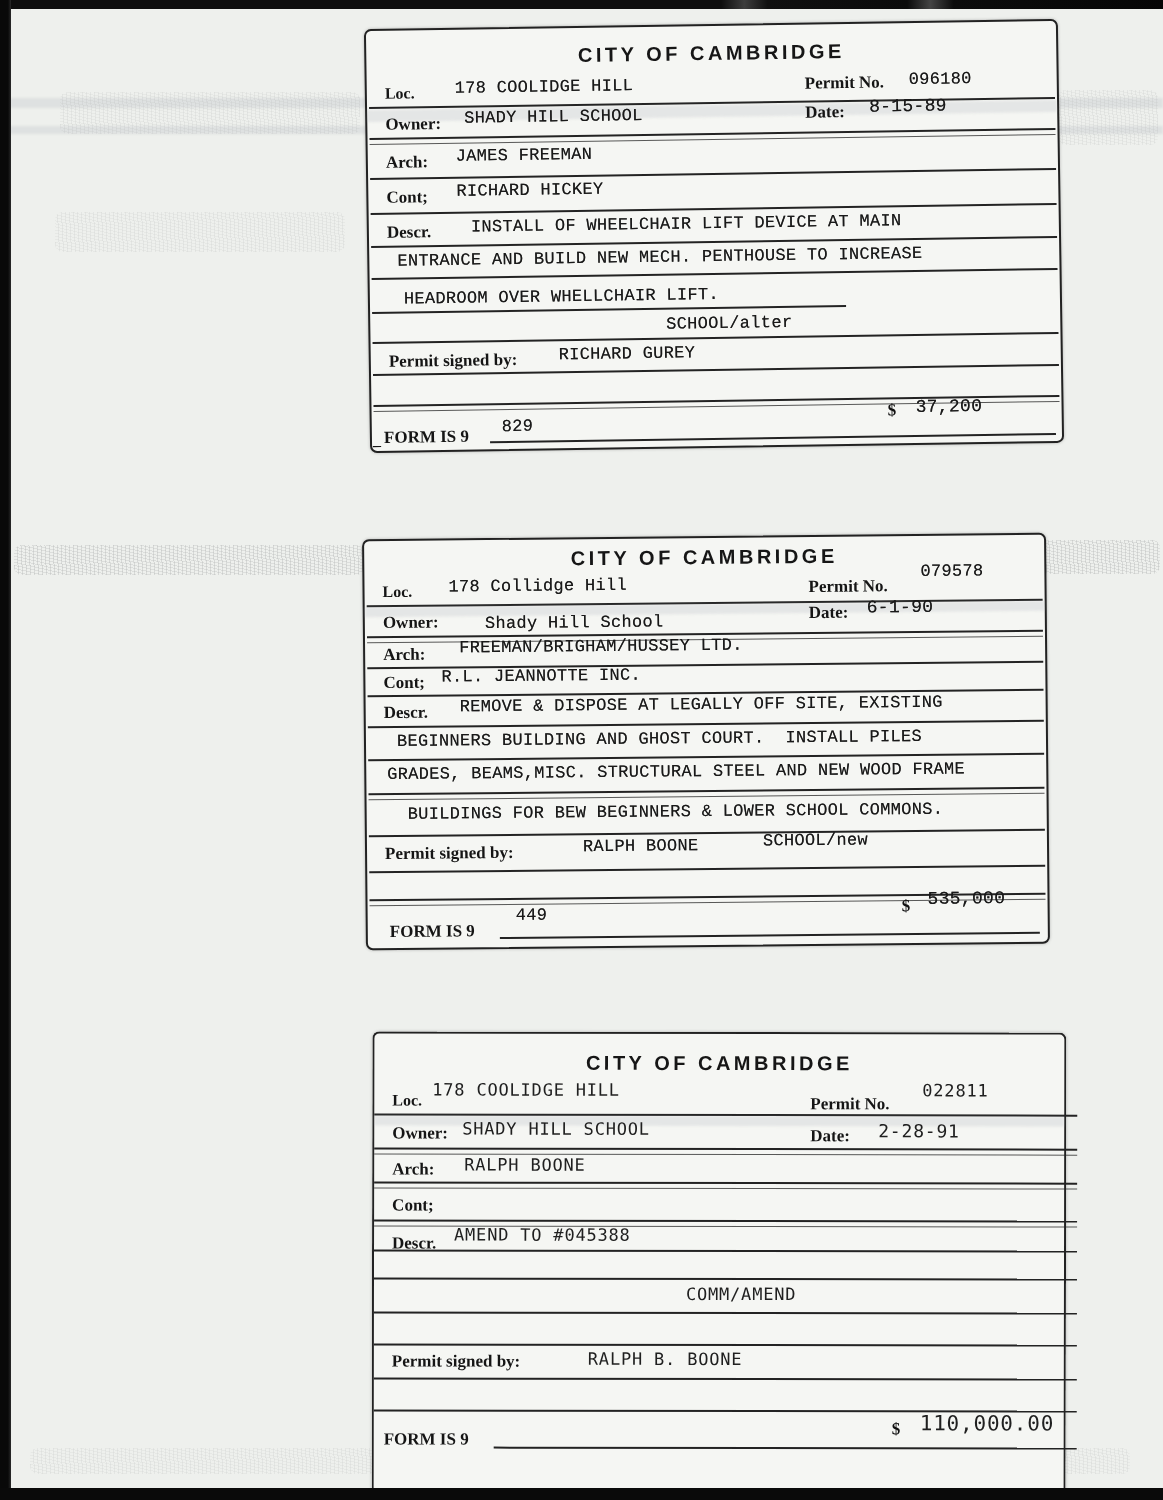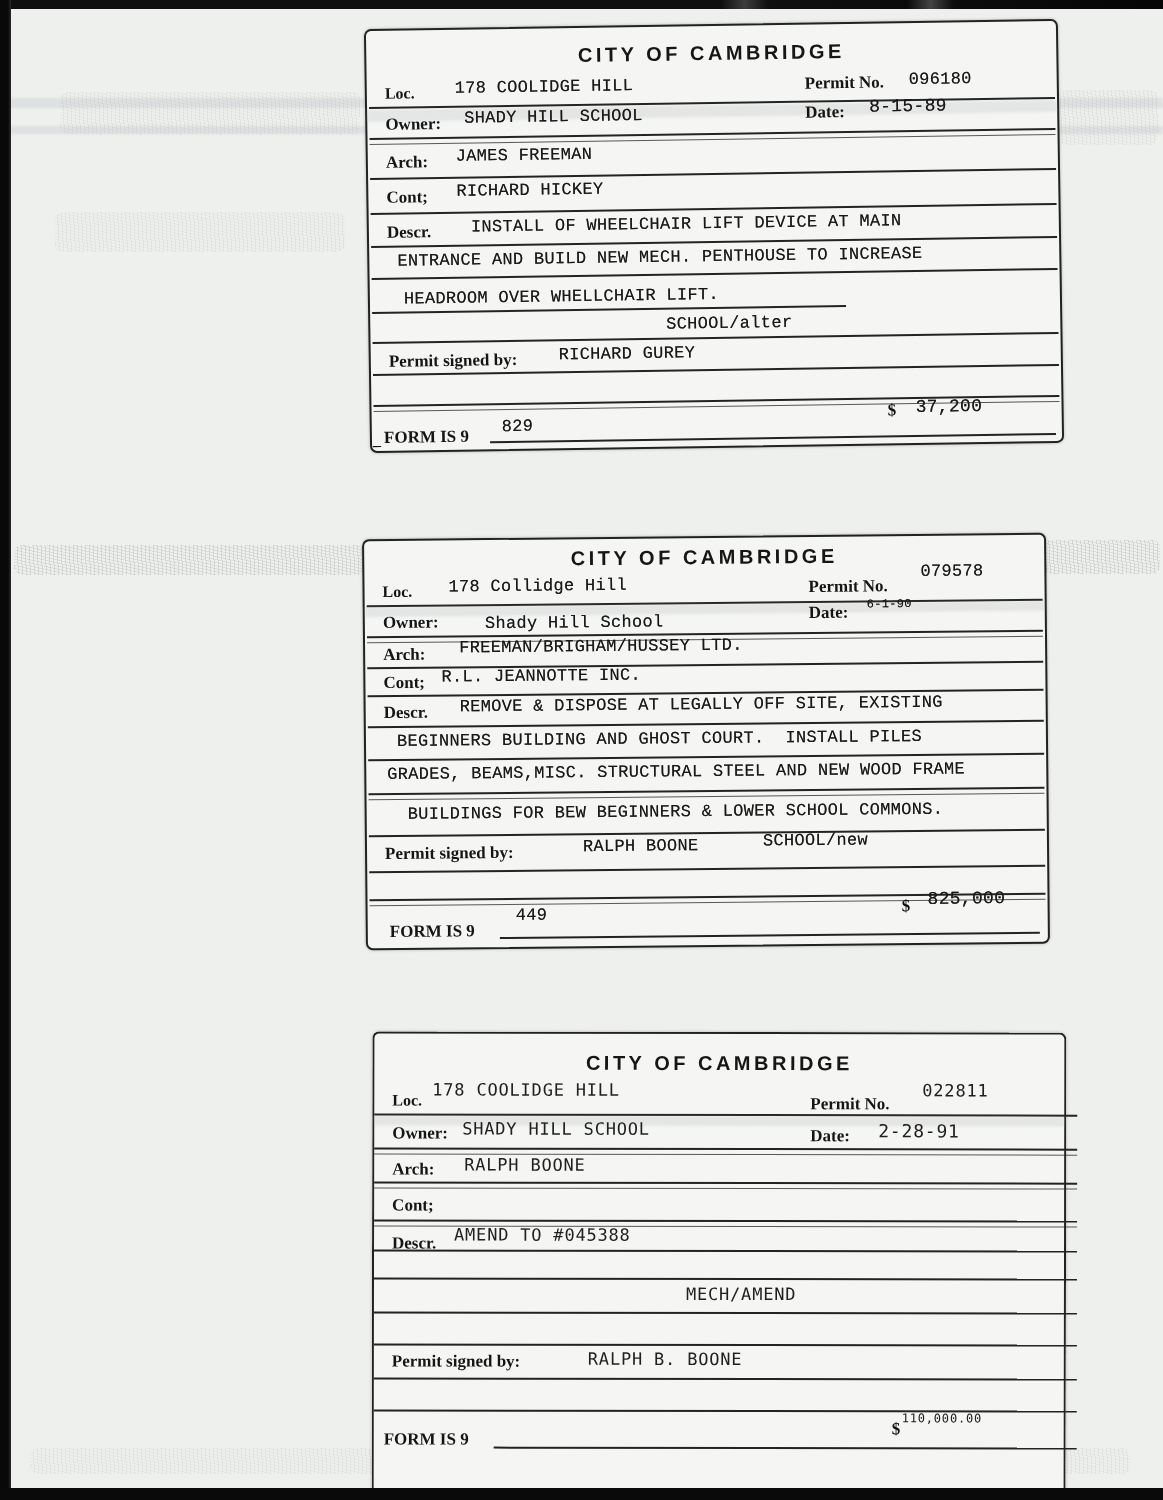--- a/index.html
+++ b/index.html
@@ -113,21 +113,21 @@
     <span class="lbl" style="left:18px;top:42px">Loc.</span>
     <span class="typed" style="left:84px;top:37px">178 Collidge Hill</span>
     <span class="lbl big" style="left:444px;top:40px">Permit No.</span>
     <span class="typed" style="left:556px;top:26px">079578</span>
     <div class="hl" style="top:64px"></div>
     <div class="streak" style="left:0;top:66px;width:100%;height:10px"></div>
 
     <span class="lbl big" style="left:18px;top:72px">Owner:</span>
     <span class="typed" style="left:120px;top:74px">Shady Hill School</span>
     <span class="lbl big" style="left:444px;top:66px">Date:</span>
-    <span class="typed" style="left:502px;top:61px;font-size:12px">6-1-90</span>
+    <span class="typed" style="left:502px;top:61px;font-size:18px">6-1-90</span>
     <div class="hl" style="top:95px"></div>
     <div class="hl thin" style="top:101px"></div>
 
     <span class="lbl big" style="left:18px;top:104px">Arch:</span>
     <span class="typed" style="left:94px;top:98px">FREEMAN/BRIGHAM/HUSSEY LTD.</span>
     <div class="hl" style="top:126px"></div>
 
     <span class="lbl big" style="left:18px;top:132px">Cont;</span>
     <span class="typed" style="left:76px;top:127px">R.L. JEANNOTTE INC.</span>
     <div class="hl" style="top:154px"></div>
@@ -148,21 +148,21 @@
 
     <span class="lbl big" style="left:18px;top:303px">Permit signed by:</span>
     <span class="typed" style="left:216px;top:298px">RALPH BOONE</span>
     <span class="typed" style="left:396px;top:294px">SCHOOL/new</span>
     <div class="hl" style="top:330px"></div>
 
     <div class="hl" style="top:358px"></div>
     <div class="hl thin" style="top:364px"></div>
 
     <span class="dollar" style="left:534px;top:360px">$</span>
-    <span class="typed" style="left:560px;top:353px;font-size:18px">825,000</span>
+    <span class="typed" style="left:560px;top:353px;font-size:18px">535,000</span>
     <span class="typed" style="left:148px;top:366px">449</span>
 
     <span class="lbl big" style="left:22px;top:381px">FORM IS 9</span>
     <div class="hl" style="top:397px;left:132px;right:auto;width:540px"></div>
   </div>
 
   <div class="card c3">
     <div class="title" style="top:18px">CITY OF CAMBRIDGE</div>
 
     <span class="lbl" style="left:18px;top:58px">Loc.</span>
@@ -187,31 +187,31 @@
     <span class="lbl big" style="left:18px;top:162px">Cont;</span>
     <span class="typed3" style="left:76px;top:158px"></span>
     <div class="hl ext" style="top:186px"></div>
     <div class="hl thin ext" style="top:192px"></div>
 
     <span class="lbl big" style="left:18px;top:200px">Descr.</span>
     <span class="typed3" style="left:80px;top:191px">AMEND TO #045388</span>
     <div class="hl ext" style="top:216px"></div>
 
     <div class="hl ext" style="top:244px"></div>
-    <span class="typed3" style="left:312px;top:250px">MECH/AMEND</span>
+    <span class="typed3" style="left:312px;top:250px">COMM/AMEND</span>
     <div class="hl ext" style="top:278px"></div>
 
     <div class="hl ext" style="top:310px"></div>
     <span class="lbl big" style="left:18px;top:318px">Permit signed by:</span>
     <span class="typed3" style="left:214px;top:315px">RALPH B. BOONE</span>
     <div class="hl ext" style="top:344px"></div>
 
     <div class="hl ext" style="top:376px"></div>
     <span class="dollar" style="left:518px;top:385px">$</span>
-    <span class="typed3" style="left:528px;top:377px;font-size:12px">110,000.00</span>
+    <span class="typed3" style="left:546px;top:377px;font-size:21px">110,000.00</span>
 
     <span class="lbl big" style="left:10px;top:396px">FORM IS 9</span>
     <div class="hl" style="top:413px;left:120px;right:-13px"></div>
   </div>
 
   <div class="bar-top"></div>
   <div class="bar-left"></div>
   <div class="bar-bottom"></div>
 </div>
 

